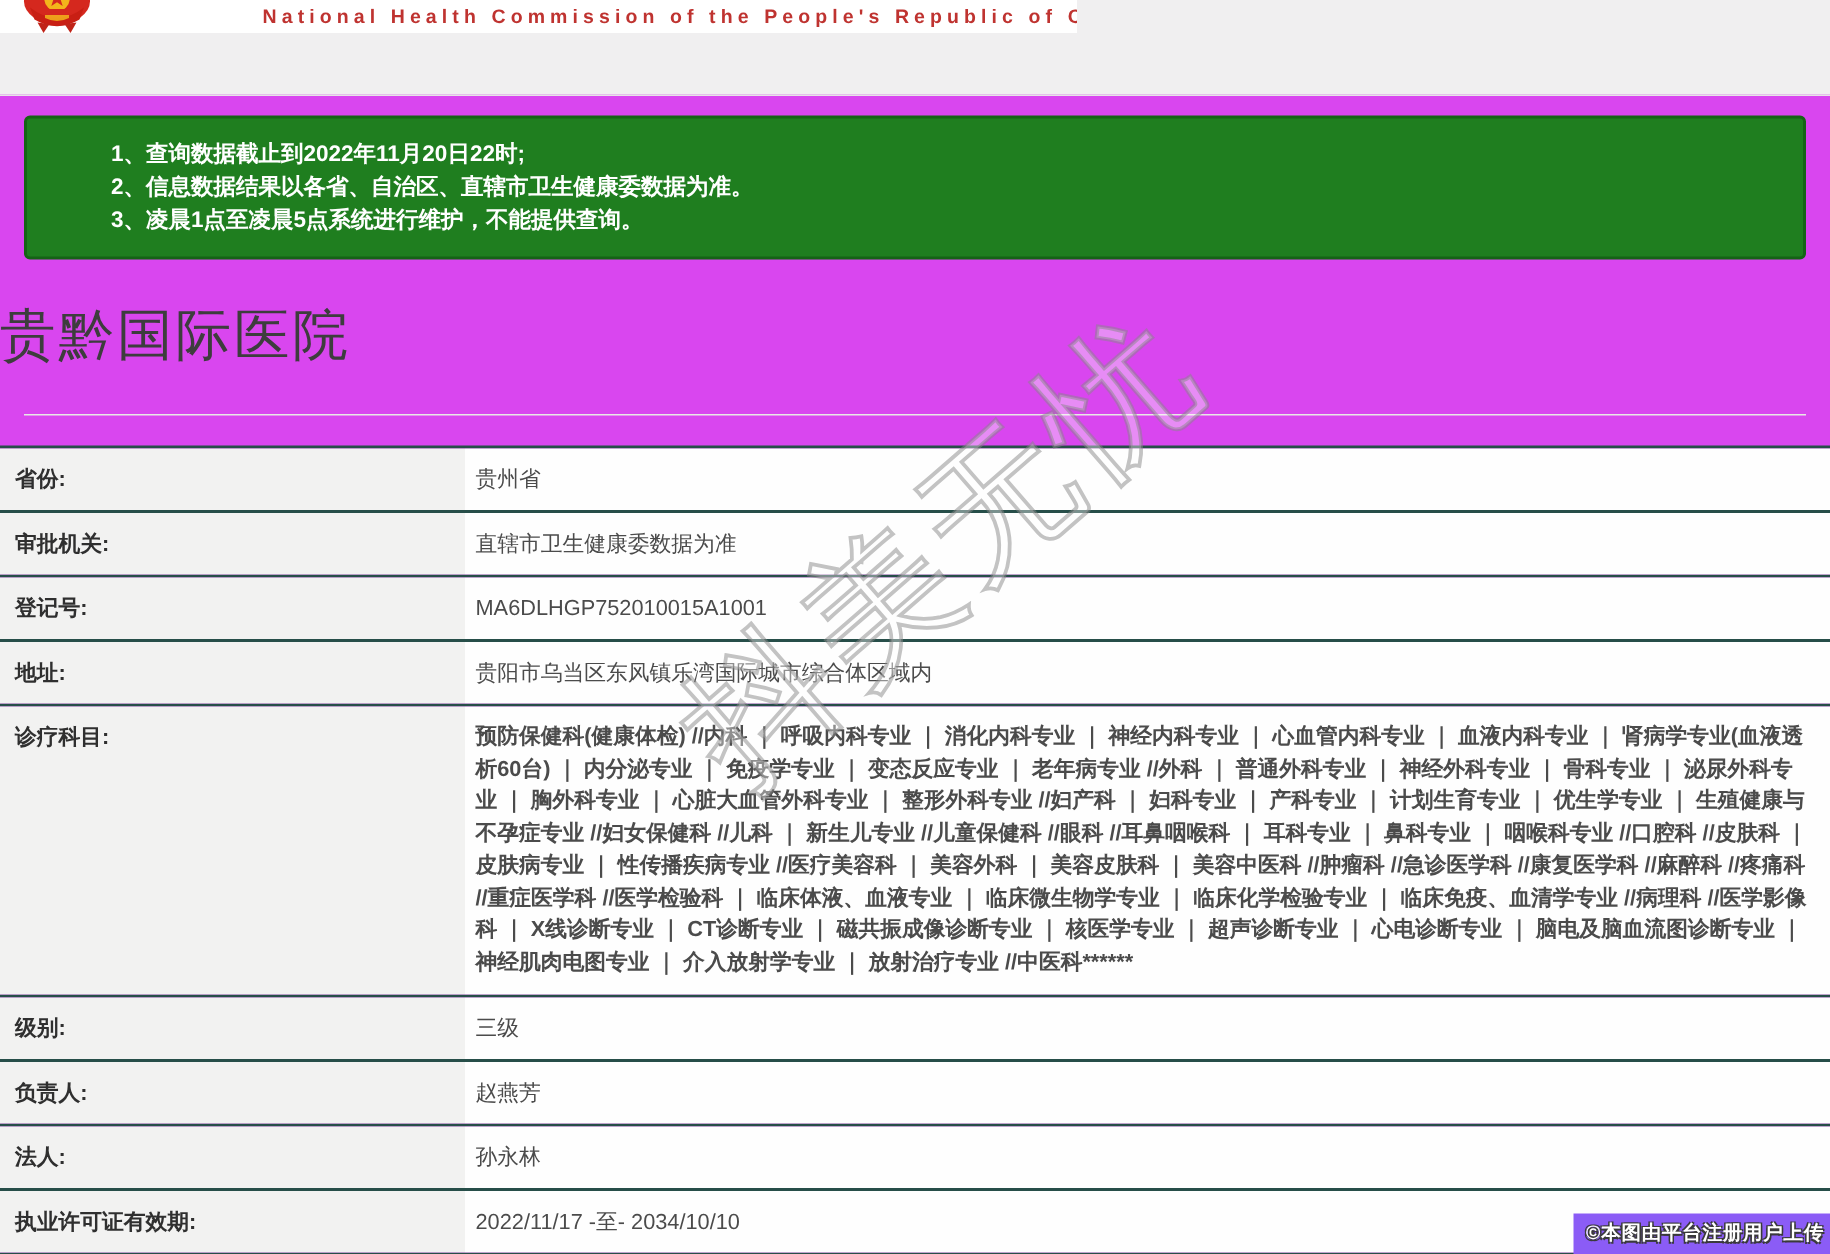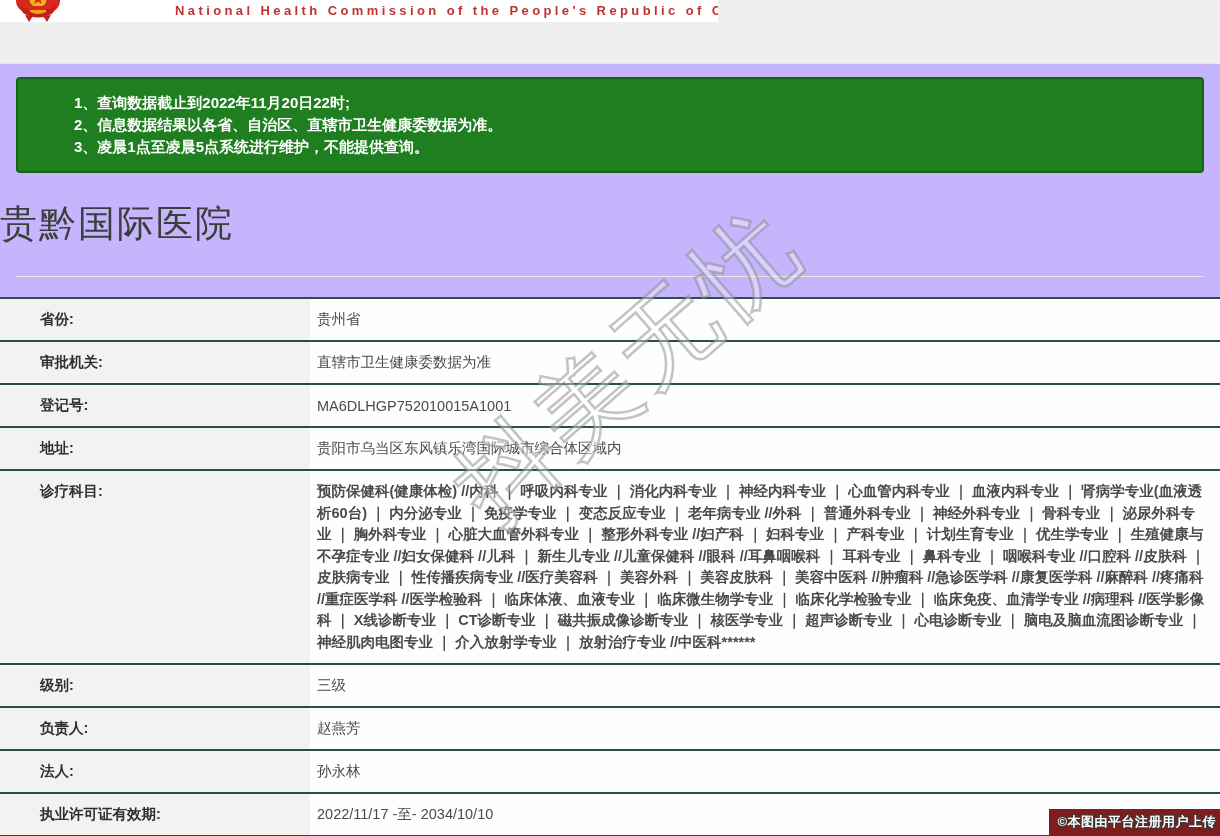--- a/index.html
+++ b/index.html
@@ -15,42 +15,42 @@
   }
   .emblem{position:absolute;left:15px;top:-11px;display:block;}
   .site-title{
     position:absolute;left:175px;top:3px;
     font-size:13px;font-weight:bold;color:#bf3330;letter-spacing:3.4px;
     white-space:nowrap;
   }
   
   .content{
     position:absolute;top:63px;left:0;right:0;bottom:0;
-    background:#c4b5fd;border-top:1px solid #e6e5e6;
+    background:#d946ef;border-top:1px solid #e6e5e6;
   }
   .notice{
     margin:13px 16px 0 16px;
     background:#1f7e1f;border:2px solid #156315;border-radius:4px;
     padding:13px 20px 13px 56px;
   }
   .notice p{
     margin:0;font-size:15px;line-height:22px;font-weight:bold;color:#ffffff;
   }
   .hospital-title{
     margin:26px 16px 0 0;padding:0;text-align:left;
     font-size:37px;font-weight:400;color:#3d3d3d;letter-spacing:2px;
   }
   .divider{margin:27px 16px 0 16px;border-top:1px solid #e9e8e6;height:0;}
   
   .info-table{margin-top:20px;border-top:2px solid #274e49;}
   .row{display:flex;border-bottom:2px solid #274e49;box-sizing:border-box;}
   .row .cell{box-sizing:border-box;display:flex;align-items:center;}
   .cell.label{
     width:310px;flex:0 0 310px;background:#f2f2f1;
-    padding-left:40px;font-size:14.5px;font-weight:bold;color:#2f2f2f;
+    padding-left:10px;font-size:14.5px;font-weight:bold;color:#2f2f2f;
   }
   .cell.value{
     flex:1;background:#fefefe;
     padding:0 14px 0 7px;font-size:14.5px;color:#4b4b4b;
   }
   .row.simple{height:43px;}
   .row.tall .cell{align-items:flex-start;}
   .row.tall .cell.label{padding-top:11px;}
   .row.tall .cell.value{
     padding-top:10px;padding-bottom:10px;line-height:21.5px;
@@ -63,21 +63,21 @@
     transform:rotate(-41deg);
     font-size:98px;line-height:120px;letter-spacing:6px;white-space:nowrap;
     text-align:center;font-weight:400;
     color:rgba(255,255,255,0.38);
     -webkit-text-stroke:2.5px rgba(135,135,135,0.5);
     pointer-events:none;z-index:5;
   }
   
   .copyright{
     position:absolute;right:0;bottom:0;z-index:6;
-    background:#7f1d1d;padding:4px 4px 5px 8px;
+    background:#8b5cf6;padding:4px 4px 5px 8px;
     font-size:13px;font-weight:bold;color:#ffffff;letter-spacing:0.5px;
     text-shadow:-1px -1px 0 #3a3a3a,1px -1px 0 #3a3a3a,-1px 1px 0 #3a3a3a,1px 1px 0 #3a3a3a;
     white-space:nowrap;
     text-align:right;
   }
 </style>
 </head>
 <body>
 
 <div class="topbar">

